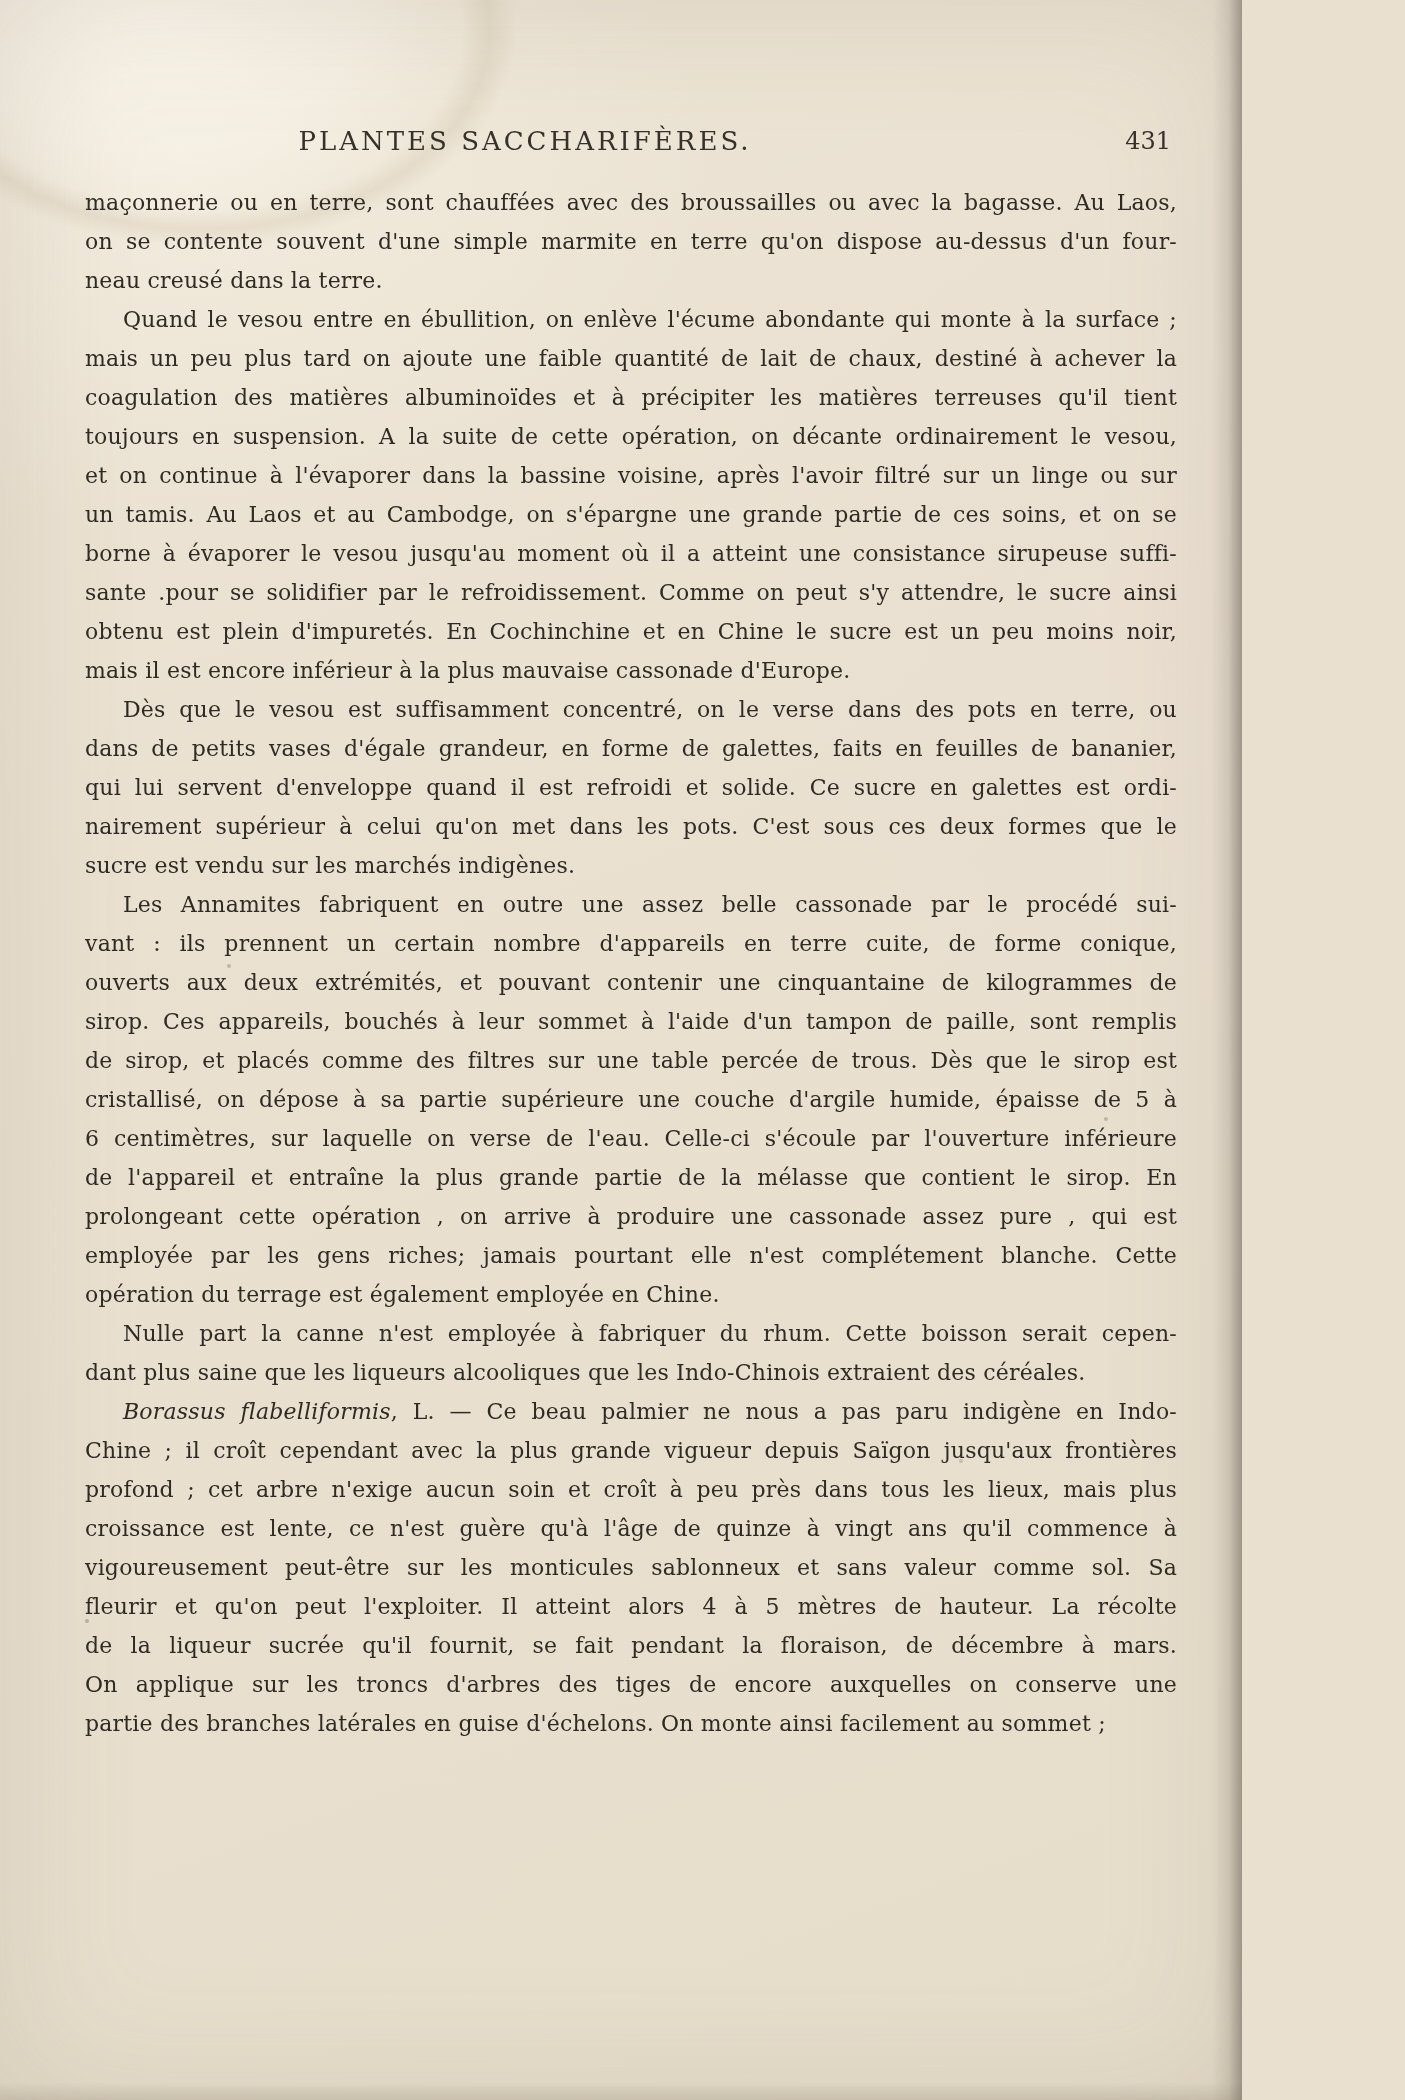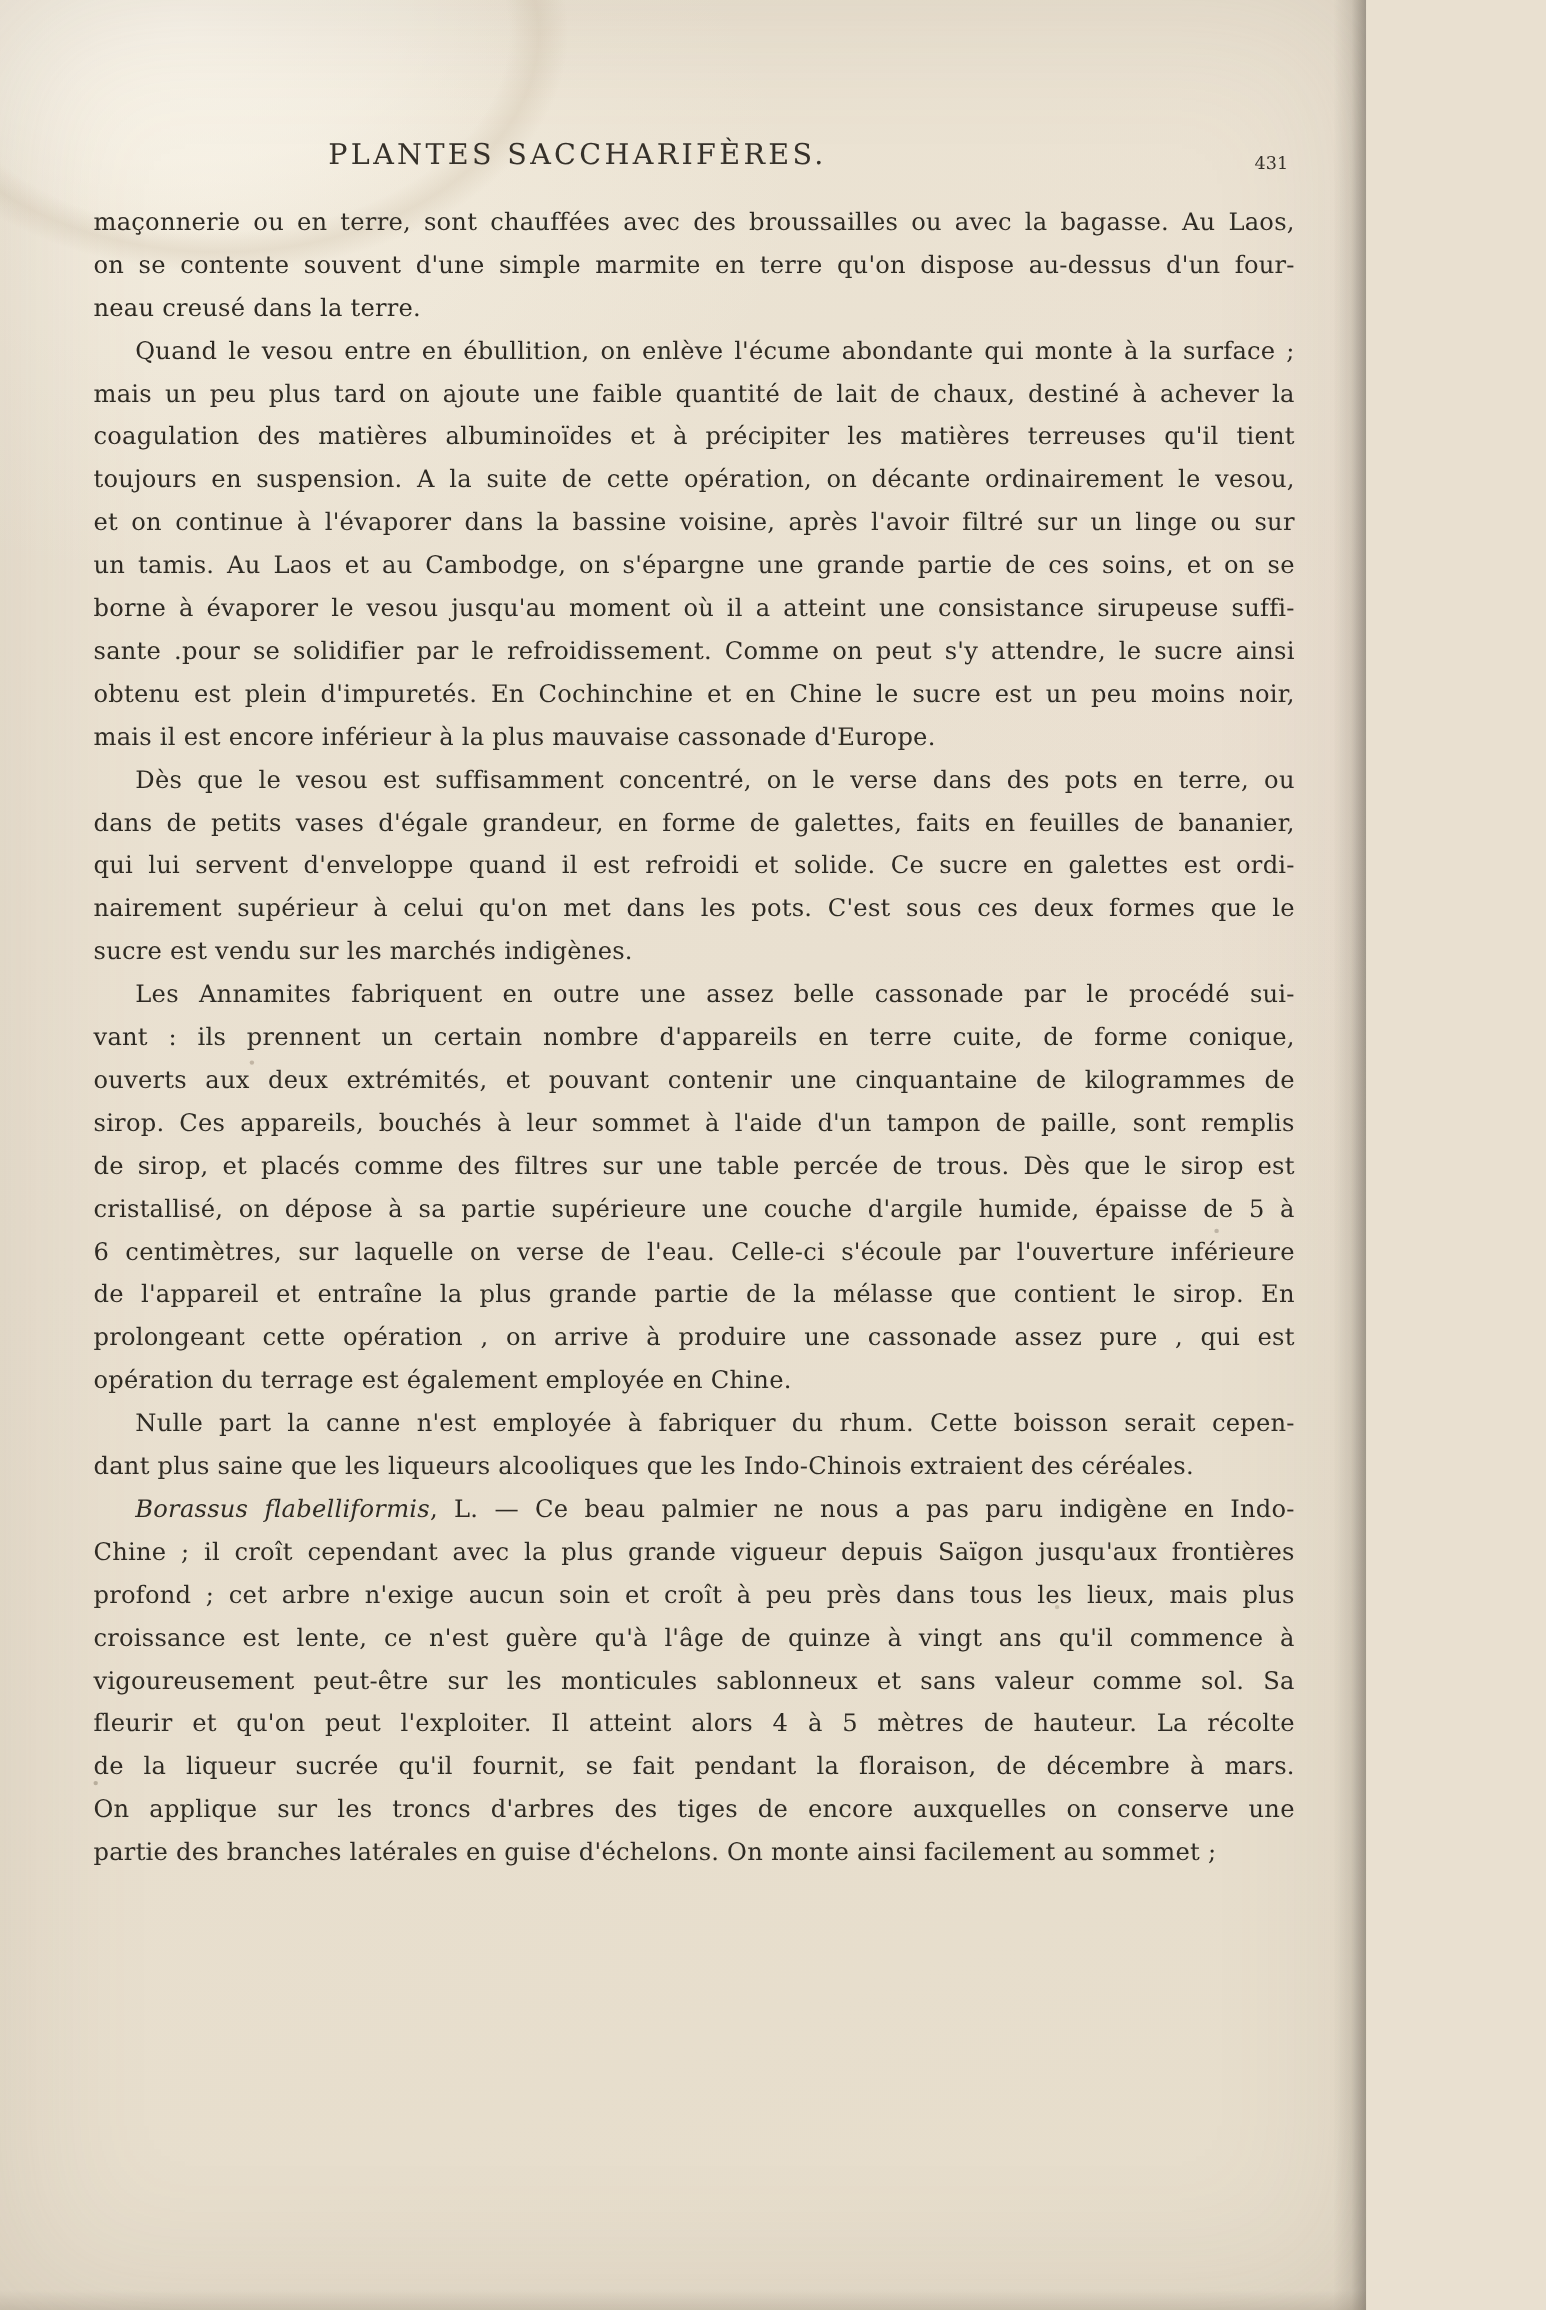--- a/index.html
+++ b/index.html
@@ -68,23 +68,22 @@
     left: 440px; top: 0;
     transform: translateX(-50%);
     font-size: 26px;
     letter-spacing: 3px;
     white-space: nowrap;
     color: #36312a;
   }
   .head-page-number {
     position: absolute;
     right: 6px; top: 1px;
-    font-size: 16px;
+    font-size: 24px;
     color: #36312a;
-    margin-top: 12px;
   }
   .text-block {
     position: absolute;
     left: 85px; top: 183px;
     width: 1092px;
   }
   .paragraph { margin: 0; }
   .line {
     display: block;
     height: 39px;
@@ -141,20 +140,21 @@
       <div class="paragraph">
         <div class="line indent">Les Annamites fabriquent en outre une assez belle cassonade par le procédé sui-</div>
         <div class="line">vant : ils prennent un certain nombre d'appareils en terre cuite, de forme conique,</div>
         <div class="line">ouverts aux deux extrémités, et pouvant contenir une cinquantaine de kilogrammes de</div>
         <div class="line">sirop. Ces appareils, bouchés à leur sommet à l'aide d'un tampon de paille, sont remplis</div>
         <div class="line">de sirop, et placés comme des filtres sur une table percée de trous. Dès que le sirop est</div>
         <div class="line">cristallisé, on dépose à sa partie supérieure une couche d'argile humide, épaisse de 5 à</div>
         <div class="line">6 centimètres, sur laquelle on verse de l'eau. Celle-ci s'écoule par l'ouverture inférieure</div>
         <div class="line">de l'appareil et entraîne la plus grande partie de la mélasse que contient le sirop. En</div>
         <div class="line">prolongeant cette opération , on arrive à produire une cassonade assez pure , qui est</div>
+        <div class="line">employée par les gens riches; jamais pourtant elle n'est complétement blanche. Cette</div>
         <div class="line para-end">opération du terrage est également employée en Chine.</div>
       </div>
       <div class="paragraph">
         <div class="line indent">Nulle part la canne n'est employée à fabriquer du rhum. Cette boisson serait cepen-</div>
         <div class="line para-end">dant plus saine que les liqueurs alcooliques que les Indo-Chinois extraient des céréales.</div>
       </div>
       <div class="paragraph">
         <div class="line indent"><span class="italic">Borassus flabelliformis</span><span class="">, L. — Ce beau palmier ne nous a pas paru indigène en Indo-</span></div>
         <div class="line">Chine ; il croît cependant avec la plus grande vigueur depuis Saïgon jusqu'aux frontières</div>
         <div class="line">profond ; cet arbre n'exige aucun soin et croît à peu près dans tous les lieux, mais plus</div>

